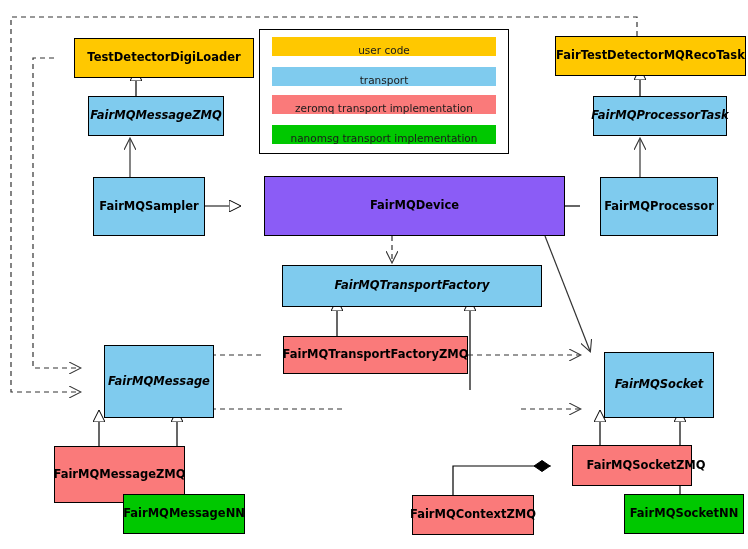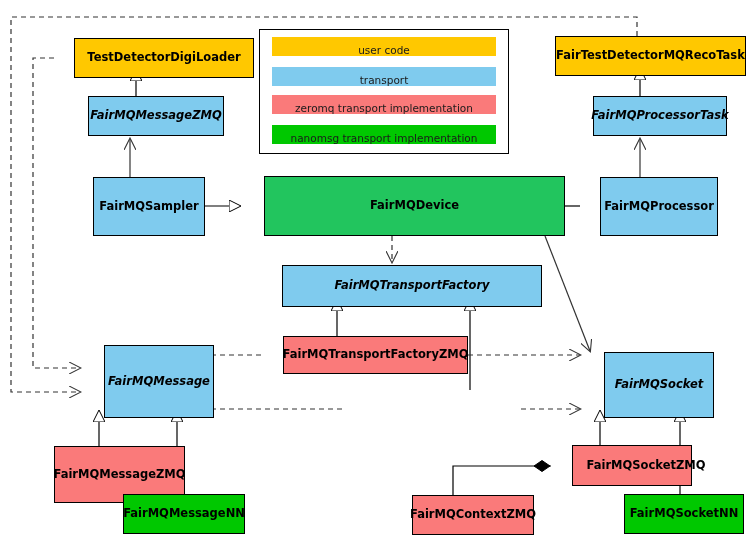--- a/index.html
+++ b/index.html
@@ -193,21 +193,21 @@
   </div>
 
   <div class="node abstract" style="left:573px; top:96px; width:134px; height:40px; background:#7FCBEE;">
     <span>FairMQProcessorTask</span>
   </div>
 
   <div class="node" style="left:73px; top:177px; width:112px; height:59px; background:#7FCBEE;">
     <span>FairMQSampler</span>
   </div>
 
-  <div class="node" style="left:244px; top:176px; width:301px; height:60px; background:#22c55e;">
+  <div class="node" style="left:244px; top:176px; width:301px; height:60px; background:#8b5cf6;">
     <span>FairMQDevice</span>
   </div>
 
   <div class="node" style="left:580px; top:177px; width:118px; height:59px; background:#7FCBEE;">
     <span>FairMQProcessor</span>
   </div>
 
   <div class="node abstract" style="left:262px; top:265px; width:260px; height:42px; background:#7FCBEE;">
     <span>FairMQTransportFactory</span>
   </div>

